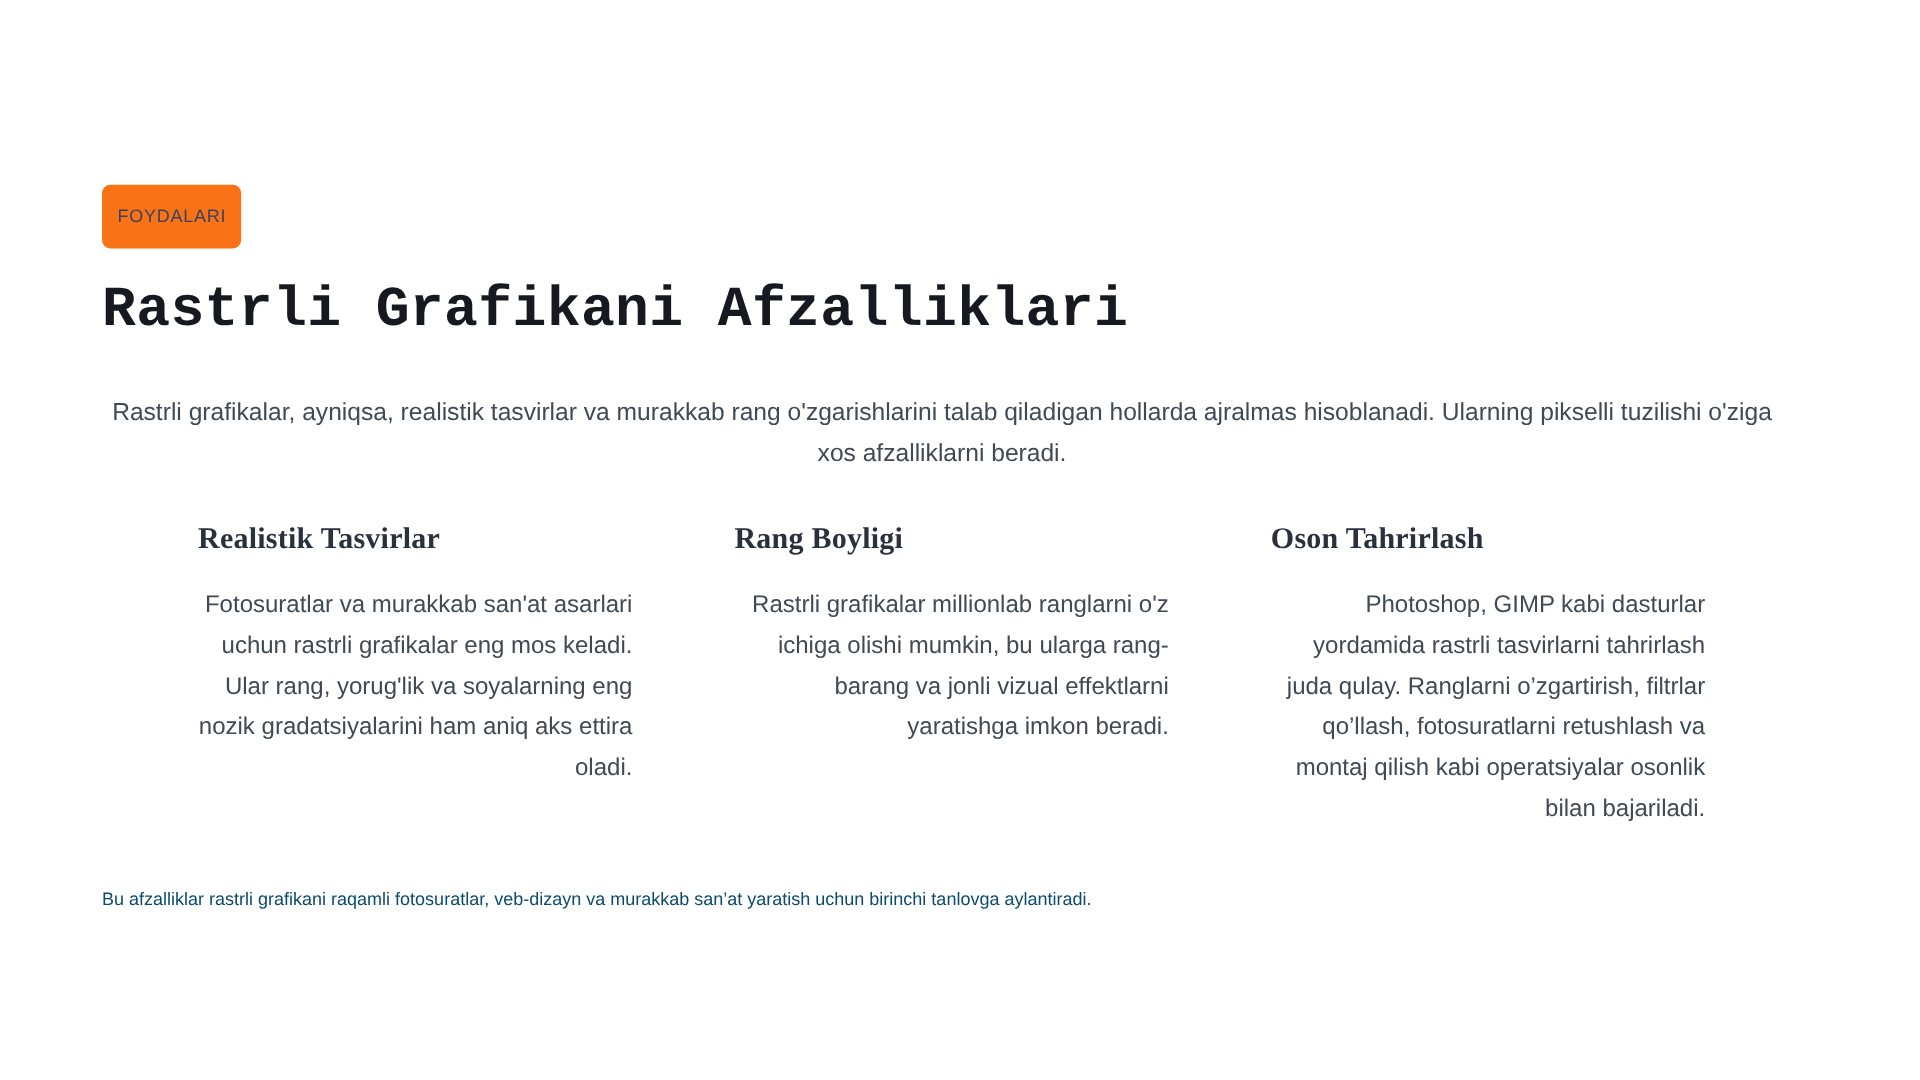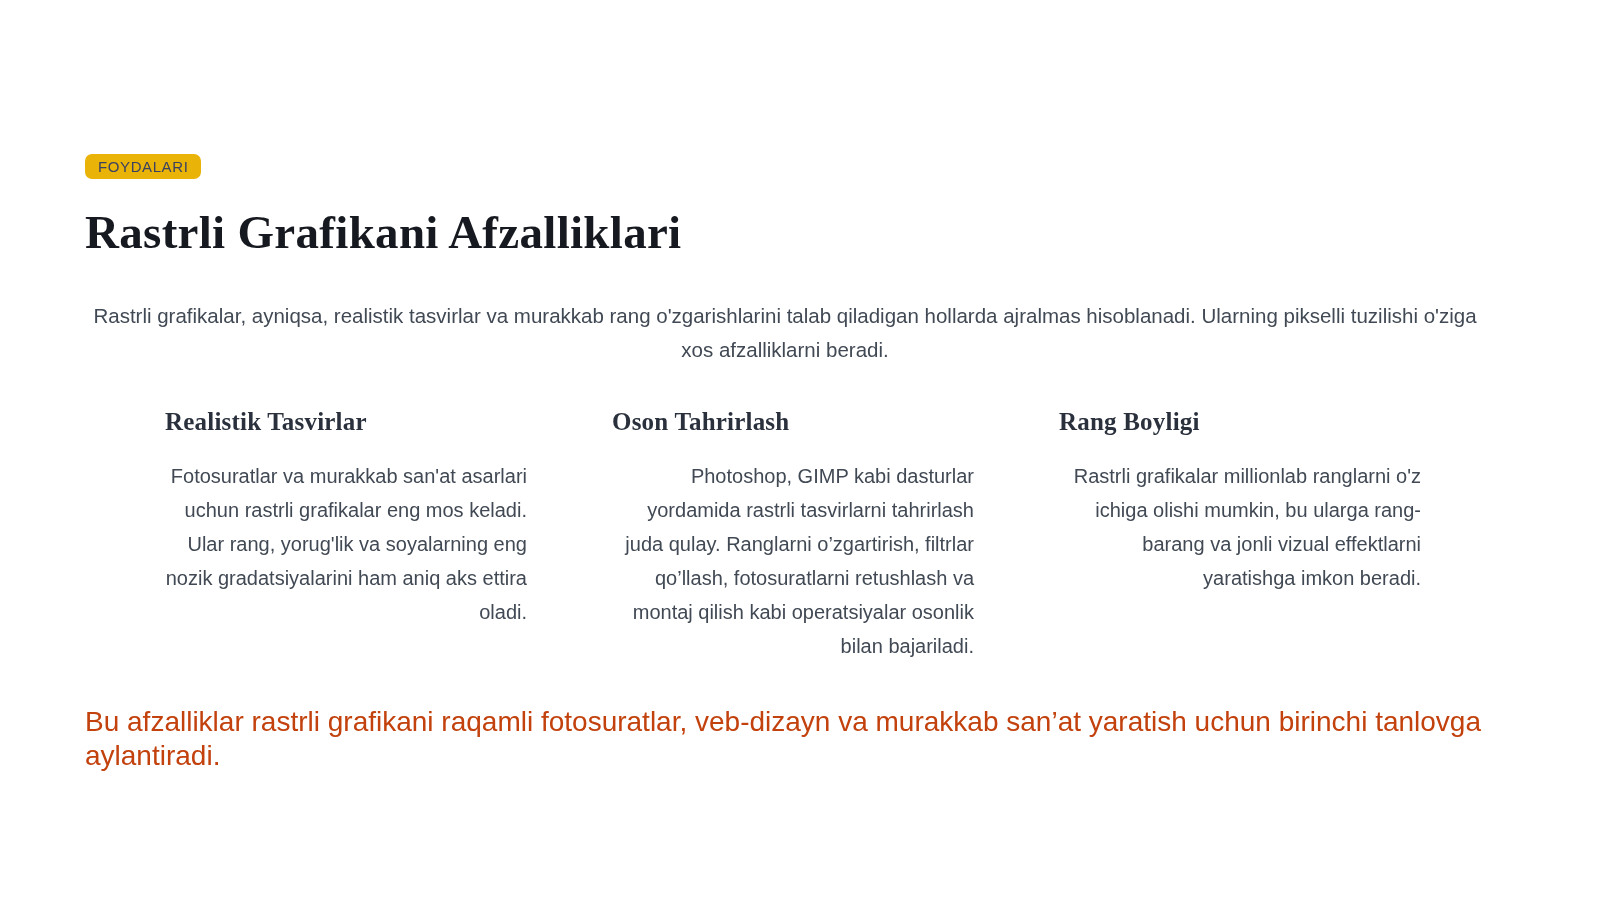--- a/index.html
+++ b/index.html
@@ -10,31 +10,31 @@
     background: #ffffff;
     font-family: "Liberation Sans", sans-serif;
     color: #434b57;
     overflow: hidden;
   }
   .page {
     padding: 154px 115px 0 85px;
   }
   .badge {
     display: inline-block;
-    background: #eab308;
+    background: #f97316;
     color: #3b4261;
     font-size: 15px;
     font-weight: 400;
     letter-spacing: 0.6px;
     line-height: 1;
-    padding: 5px 13px;
+    padding: 19px 13px;
     border-radius: 7px;
   }
   .title {
-    font-family: Liberation Serif, serif;
+    font-family: Liberation Mono, monospace;
     font-size: 47px;
     font-weight: 600;
     letter-spacing: 0.3px;
     color: #16191f;
     margin: 26px 0 0 0;
     line-height: 1.15;
   }
   .intro {
     font-size: 20.5px;
     line-height: 34px;
@@ -59,23 +59,23 @@
     line-height: 1.2;
   }
   .col-body {
     font-size: 20px;
     line-height: 34px;
     color: #414954;
     margin: 22px 0 0 0;
     text-align: right;
   }
   .conclusion {
-    font-size: 28px;
+    font-size: 15px;
     line-height: 34px;
-    color: #c2410c;
+    color: #0c4a6e;
     margin: 42px 0 0 0;
     max-width: 1402px;
   }
 </style>
 </head>
 <body>
 
 <div class="page">
 
   <span class="badge">FOYDALARI</span>
@@ -85,26 +85,26 @@
   <p class="intro">Rastrli grafikalar, ayniqsa, realistik tasvirlar va murakkab rang o'zgarishlarini talab qiladigan hollarda ajralmas hisoblanadi. Ularning pikselli tuzilishi o'ziga xos afzalliklarni beradi.</p>
 
   <div class="columns">
 
     <div class="column">
       <h3 class="col-heading">Realistik Tasvirlar</h3>
       <p class="col-body">Fotosuratlar va murakkab san'at asarlari uchun rastrli grafikalar eng mos keladi. Ular rang, yorug'lik va soyalarning eng nozik gradatsiyalarini ham aniq aks ettira oladi.</p>
     </div>
 
     <div class="column">
-      <h3 class="col-heading">Oson Tahrirlash</h3>
-      <p class="col-body">Photoshop, GIMP kabi dasturlar yordamida rastrli tasvirlarni tahrirlash juda qulay. Ranglarni o’zgartirish, filtrlar qo’llash, fotosuratlarni retushlash va montaj qilish kabi operatsiyalar osonlik bilan bajariladi.</p>
+      <h3 class="col-heading">Rang Boyligi</h3>
+      <p class="col-body">Rastrli grafikalar millionlab ranglarni o'z ichiga olishi mumkin, bu ularga rang-barang va jonli vizual effektlarni yaratishga imkon beradi.</p>
     </div>
 
     <div class="column">
-      <h3 class="col-heading">Rang Boyligi</h3>
-      <p class="col-body">Rastrli grafikalar millionlab ranglarni o'z ichiga olishi mumkin, bu ularga rang-barang va jonli vizual effektlarni yaratishga imkon beradi.</p>
+      <h3 class="col-heading">Oson Tahrirlash</h3>
+      <p class="col-body">Photoshop, GIMP kabi dasturlar yordamida rastrli tasvirlarni tahrirlash juda qulay. Ranglarni o’zgartirish, filtrlar qo’llash, fotosuratlarni retushlash va montaj qilish kabi operatsiyalar osonlik bilan bajariladi.</p>
     </div>
 
   </div>
 
   <p class="conclusion">Bu afzalliklar rastrli grafikani raqamli fotosuratlar, veb-dizayn va murakkab san’at yaratish uchun birinchi tanlovga aylantiradi.</p>
 
 </div>
 
 </body></html>

